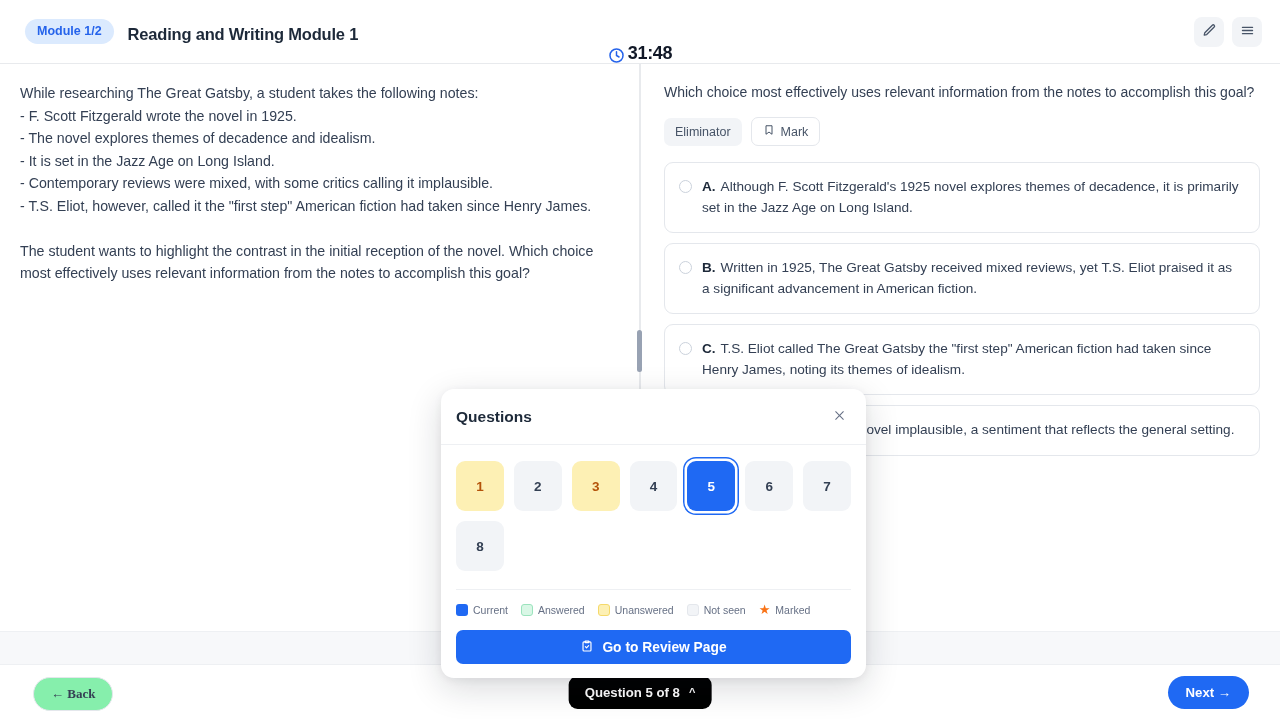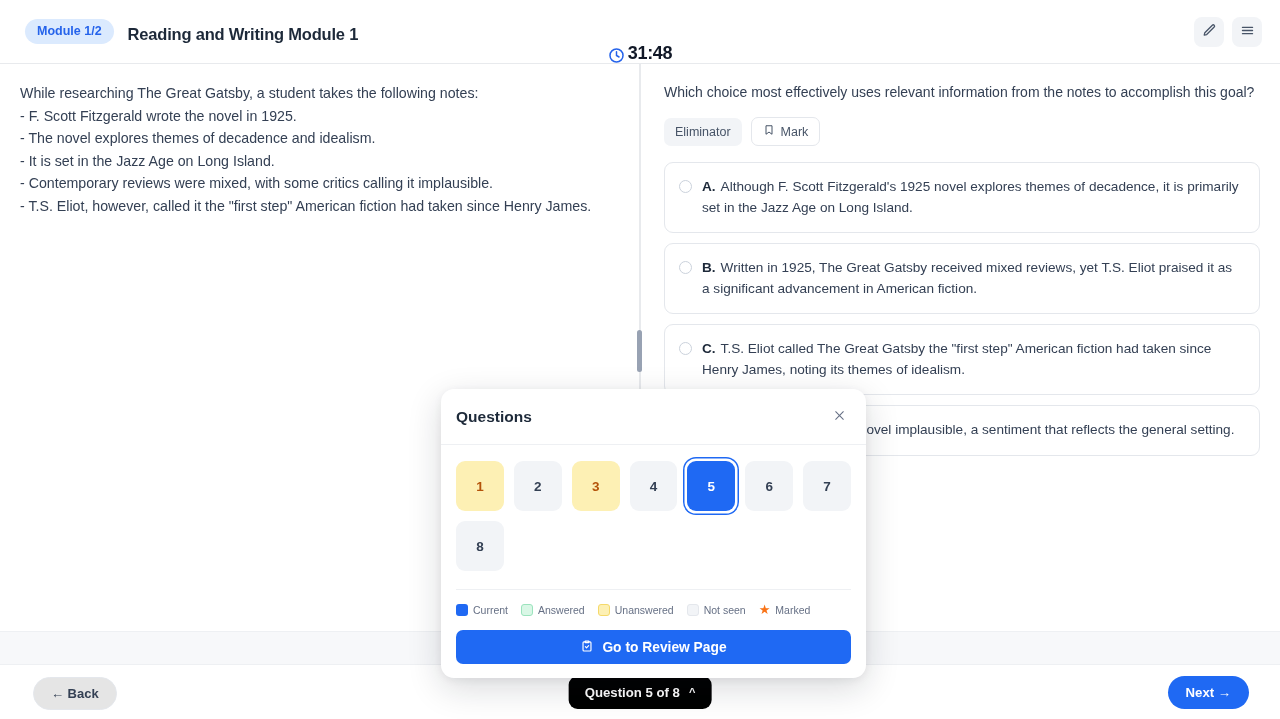--- a/index.html
+++ b/index.html
@@ -93,22 +93,22 @@
   
   .footer-band {
     position: absolute; left: 0; top: 631px; width: 1280px; height: 34px;
     background: #f7f8fa; border-top: 1px solid #eef0f3; border-bottom: 1px solid #eef0f3;
   }
   .footer {
     position: absolute; left: 0; top: 665px; width: 1280px; height: 54px; background: #ffffff;
   }
   .btn-back {
     position: absolute; left: 33px; top: 677px;
-    background: #e5e5e5; border: 1px solid #e4e7ec; color: #344054;
-    font-size: 13px; font-weight: 600; font-family: Liberation Sans, sans-serif;
+    background: #86efac; border: 1px solid #e4e7ec; color: #344054;
+    font-size: 13px; font-weight: 600; font-family: Liberation Serif, serif;
     padding: 8px 17px; border-radius: 999px; cursor: pointer;
   }
   .btn-qnav {
     position: absolute; left: 50%; transform: translateX(-50%); top: 676px;
     background: #000000; color: #ffffff;
     font-size: 13.2px; font-weight: 700; font-family: inherit;
     padding: 9px 16px; border-radius: 9px; cursor: pointer;
     display: flex; align-items: center; gap: 9px; border: none;
   }
   .btn-qnav .caret { font-size: 11px; line-height: 1; }
@@ -206,20 +206,21 @@
 
   <div class="main">
     <div class="pane-left">
       <div class="passage-line">While researching The Great Gatsby, a student takes the following notes:</div>
       <div class="passage-line">- F. Scott Fitzgerald wrote the novel in 1925.</div>
       <div class="passage-line">- The novel explores themes of decadence and idealism.</div>
       <div class="passage-line">- It is set in the Jazz Age on Long Island.</div>
       <div class="passage-line">- Contemporary reviews were mixed, with some critics calling it implausible.</div>
       <div class="passage-line">- T.S. Eliot, however, called it the "first step" American fiction had taken since Henry James.</div>
       <div class="passage-gap"></div>
+      <div class="passage-para">The student wants to highlight the contrast in the initial reception of the novel. Which choice most effectively uses relevant information from the notes to accomplish this goal?</div>
     </div>
 
     <div class="pane-right">
       <div class="qprompt">Which choice most effectively uses relevant information from the notes to accomplish this goal?</div>
       <div class="q-tools">
         <button class="btn-eliminator">Eliminator</button>
         <button class="btn-mark">
           <span>
             <svg viewBox="0 0 24 24" fill="none" stroke="#475467" stroke-width="2" stroke-linejoin="round">
               <path d="M6 3.5h12v17l-6-4.4-6 4.4z"></path>

